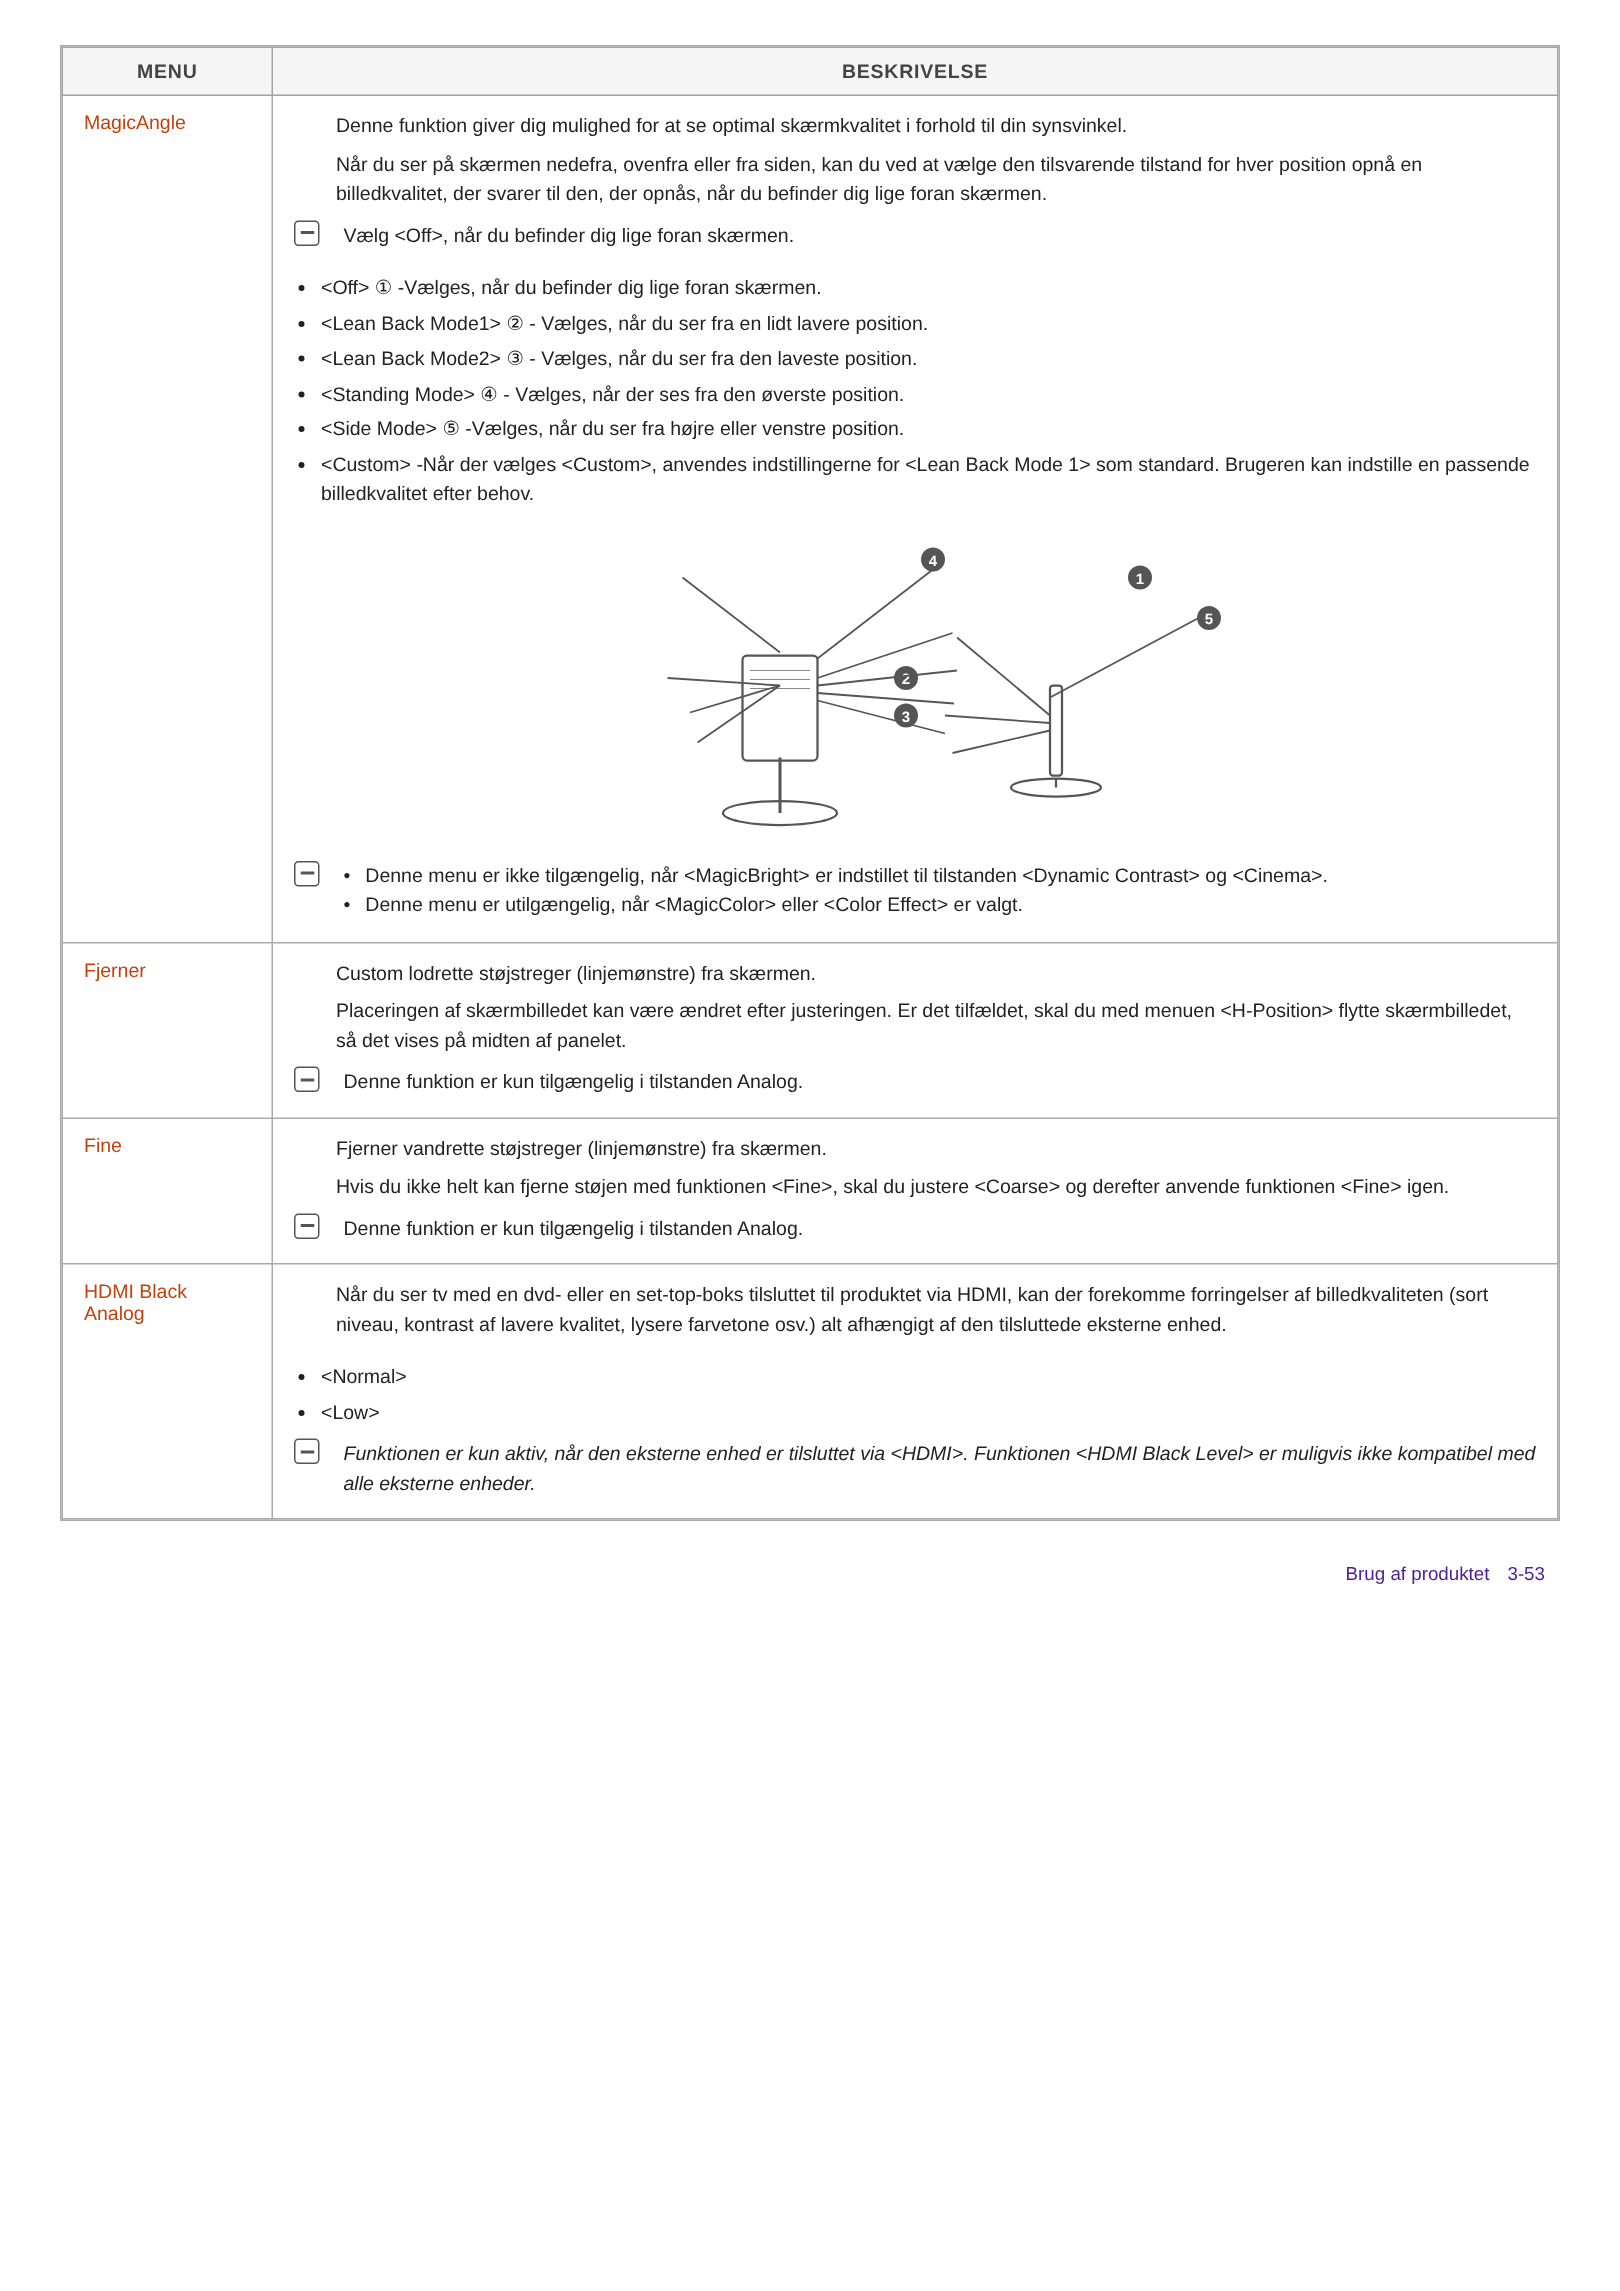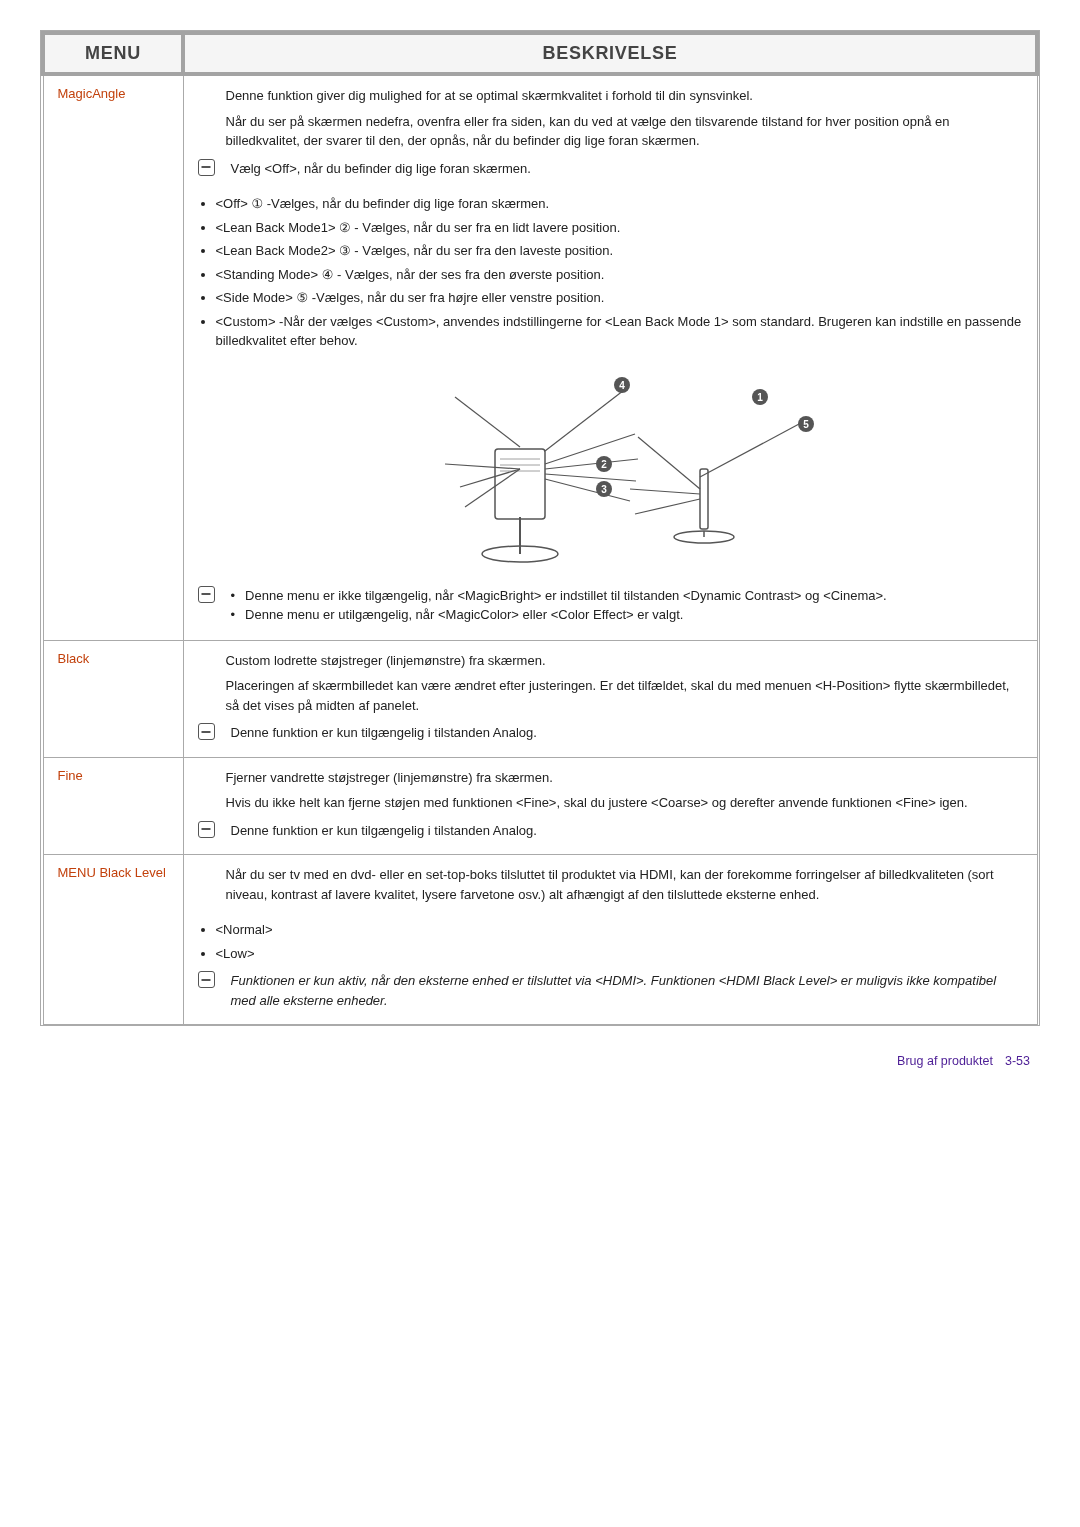--- a/index.html
+++ b/index.html
@@ -14,24 +14,24 @@
     }
     .page-wrapper {
       border: 1px solid #aaa;
       width: 100%;
     }
     table.main-table {
       width: 100%;
       border-collapse: collapse;
     }
     table.main-table th {
-      border: 4px solid #a3a3a3;
+      border: 1px solid #a3a3a3;
       padding: 8px 14px;
       font-weight: bold;
-      font-size: 18px;
+      font-size: 13px;
       text-align: center;
       background: #f5f5f5;
       color: #444;
       letter-spacing: 0.04em;
     }
     table.main-table td {
       border: 1px solid #aaa;
       padding: 10px 14px;
       vertical-align: top;
     }
@@ -203,21 +203,21 @@
               <div class="bullet-note" style="margin-left:0;">
                 <span style="margin-right:4px;">•</span>
                 <span>Denne menu er utilgængelig, når &lt;MagicColor&gt; eller &lt;Color Effect&gt; er valgt.</span>
               </div>
             </div>
           </div>
         </td>
       </tr>
 
       <tr>
-        <td class="col-menu">Black</td>
+        <td class="col-menu">Fjerner</td>
         <td class="col-desc">
           <p>Custom lodrette støjstreger (linjemønstre) fra skærmen.</p>
           <p>Placeringen af skærmbilledet kan være ændret efter justeringen. Er det tilfældet, skal du med menuen &lt;H-Position&gt; flytte skærmbilledet, så det vises på midten af panelet.</p>
           <div class="note-block">
             <span class="note-sq"></span>
             <span class="note-text">Denne funktion er kun tilgængelig i tilstanden Analog.</span>
           </div>
         </td>
       </tr>
 
@@ -227,21 +227,21 @@
           <p>Fjerner vandrette støjstreger (linjemønstre) fra skærmen.</p>
           <p>Hvis du ikke helt kan fjerne støjen med funktionen &lt;Fine&gt;, skal du justere &lt;Coarse&gt; og derefter anvende funktionen &lt;Fine&gt; igen.</p>
           <div class="note-block">
             <span class="note-sq"></span>
             <span class="note-text">Denne funktion er kun tilgængelig i tilstanden Analog.</span>
           </div>
         </td>
       </tr>
 
       <tr>
-        <td class="col-menu">MENU Black Level</td>
+        <td class="col-menu">HDMI Black Analog</td>
         <td class="col-desc">
           <p>Når du ser tv med en dvd- eller en set-top-boks tilsluttet til produktet via HDMI, kan der forekomme forringelser af billedkvaliteten (sort niveau, kontrast af lavere kvalitet, lysere farvetone osv.) alt afhængigt af den tilsluttede eksterne enhed.</p>
           <ul>
             <li>&lt;Normal&gt;</li>
             <li>&lt;Low&gt;</li>
           </ul>
           <div class="note-block" style="margin-top:8px;font-style:italic;">
             <span class="note-sq"></span>
             <span class="note-text">Funktionen er kun aktiv, når den eksterne enhed er tilsluttet via &lt;HDMI&gt;. Funktionen &lt;HDMI Black Level&gt; er muligvis ikke kompatibel med alle eksterne enheder.</span>
           </div>

